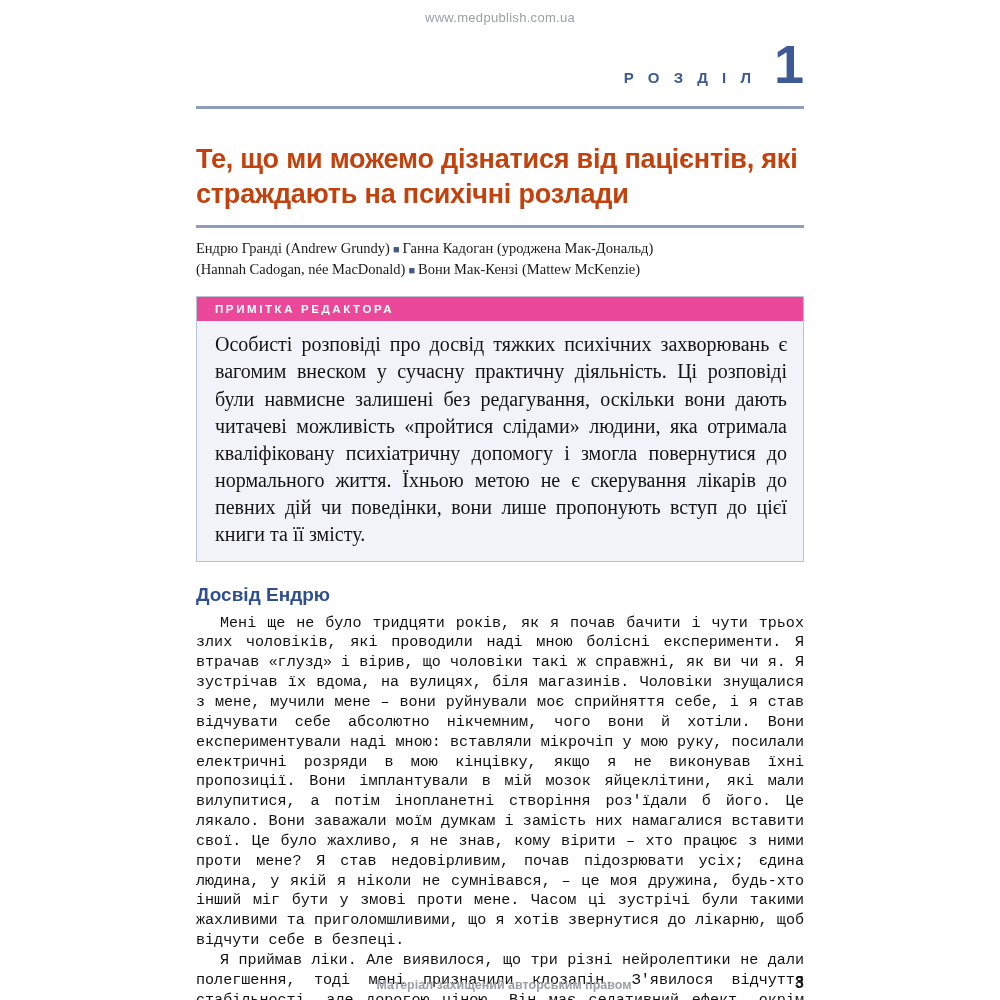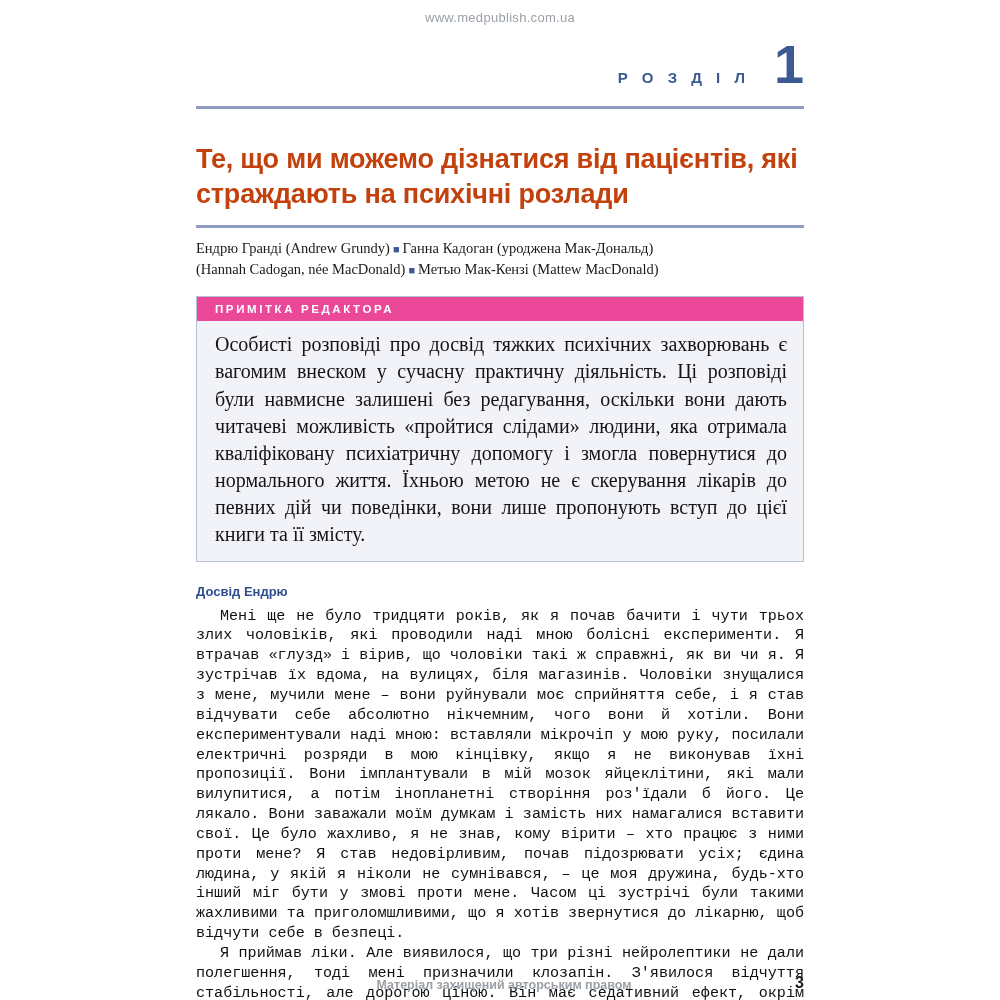--- a/index.html
+++ b/index.html
@@ -35,21 +35,21 @@
   .content {
     position: absolute;
     left: 196px;
     top: 40px;
     width: 608px;
   }
   .chapter-head {
     display: flex;
     align-items: baseline;
     justify-content: flex-end;
-    gap: 24px;
+    gap: 18px;
     height: 62px;
   }
   .chapter-label {
     font-family: "Liberation Sans", sans-serif;
     font-size: 15px;
     font-weight: bold;
     letter-spacing: 5px;
     color: #3d5a94;
   }
   .chapter-number {
@@ -111,21 +111,21 @@
     padding: 10px 16px 12px 18px;
     font-family: "Liberation Serif", serif;
     font-size: 20px;
     line-height: 1.36;
     text-align: justify;
     color: #141414;
   }
   .section-title {
     margin-top: 22px;
     font-family: "Liberation Sans", sans-serif;
-    font-size: 13px;
+    font-size: 19px;
     font-weight: bold;
     color: #2f4f8f;
   }
   .body-text {
     margin-top: 8px;
     font-size: 15.1px;
     line-height: 1.315;
     text-align: justify;
     color: #111111;
     hyphens: manual;
@@ -174,21 +174,21 @@
       <span class="chapter-label">Р О З Д І Л</span>
       <span class="chapter-number">1</span>
     </div>
     <div class="rule-under-number"></div>
 
     <div class="title">Те, що ми можемо дізнатися від пацієнтів, які страждають на психічні розлади</div>
     <div class="title-rule"></div>
 
     <div class="authors">
       <span>Ендрю Гранді (Andrew Grundy)</span><span class="sep">■</span><span>Ганна Кадоган (уроджена Мак-Дональд)</span><br>
-      <span>(Hannah Cadogan, née MacDonald)</span><span class="sep">■</span><span>Метью Мак-Кензі (Mattew MacDonald)</span>
+      <span>(Hannah Cadogan, née MacDonald)</span><span class="sep">■</span><span>Вони Мак-Кензі (Mattew McKenzie)</span>
     </div>
 
     <div class="note">
       <div class="note-header">ПРИМІТКА РЕДАКТОРА</div>
       <div class="note-body">Особисті розповіді про досвід тяжких психічних захворювань є вагомим внеском у сучасну практичну діяльність. Ці розповіді були навмисне залишені без редагування, оскільки вони дають читачеві можливість «пройтися слідами» людини, яка отримала кваліфіковану психіатричну допомогу і змогла повернутися до нормального життя. Їхньою метою не є скерування лікарів до певних дій чи поведінки, вони лише пропонують вступ до цієї книги та її змісту.</div>
     </div>
 
     <div class="section-title">Досвід Ендрю</div>
 
     <div class="body-text">

